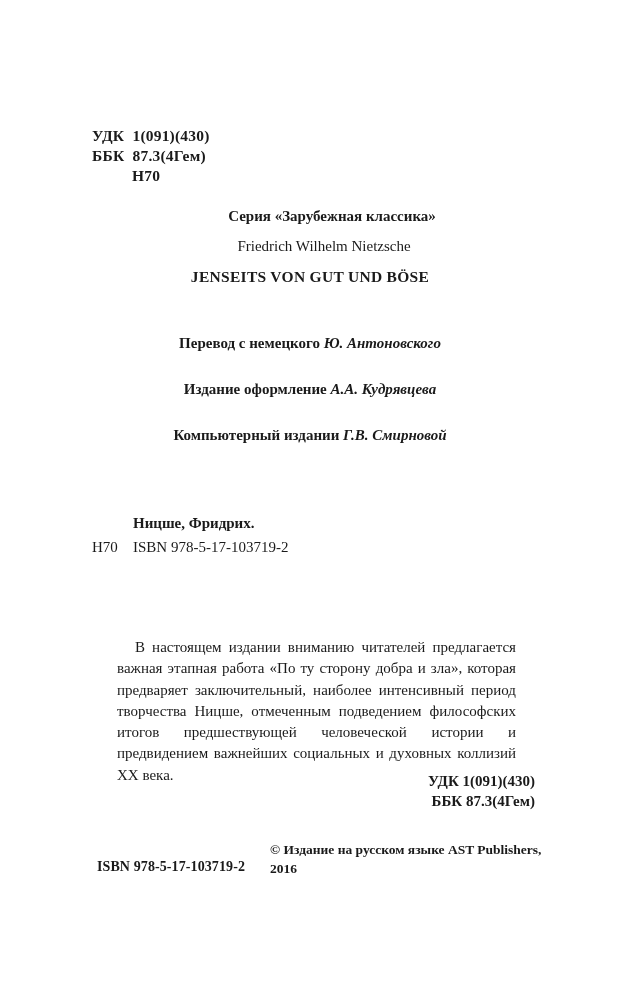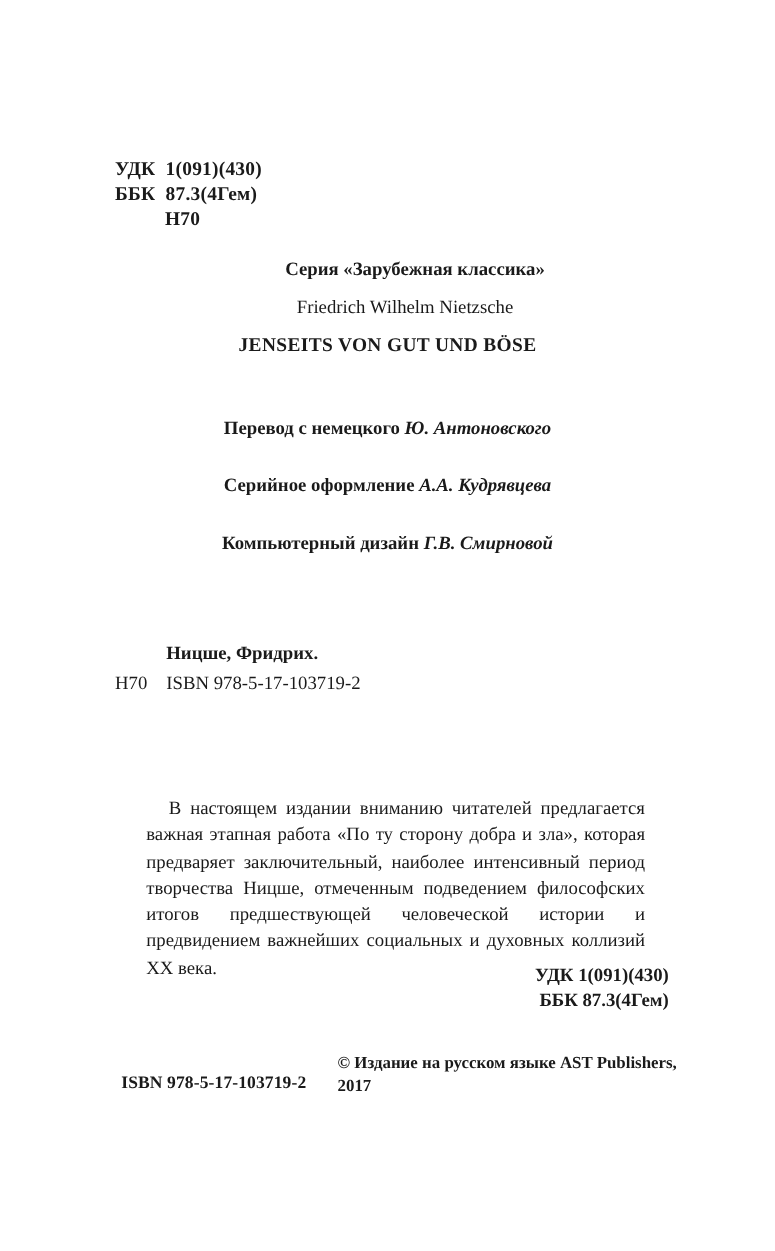--- a/index.html
+++ b/index.html
@@ -178,25 +178,25 @@
   <div class="series-block">
     <div class="series-line series-name">Серия «Зарубежная классика»</div>
     <div class="author-latin">Friedrich Wilhelm Nietzsche</div>
     <div class="title-latin">JENSEITS VON GUT UND BÖSE</div>
 
     <div class="credit credit-translation">
       <span>Перевод с немецкого </span><span class="person">Ю. Антоновского</span>
     </div>
 
     <div class="credit">
-      <span>Серийное оформление </span><span class="person">А.А. Кудрявцева</span>
+      <span>Издание оформление </span><span class="person">А.А. Кудрявцева</span>
     </div>
 
     <div class="credit">
-      <span>Компьютерный дизайн </span><span class="person">Г.В. Смирновой</span>
+      <span>Компьютерный издании </span><span class="person">Г.В. Смирновой</span>
     </div>
   </div>
 
   <div class="biblio">
     <div class="biblio-heading">Ницше, Фридрих.</div>
     <div class="biblio-body">
       <span class="biblio-marker">Н70</span>
       <div class="isbn-line">ISBN 978-5-17-103719-2</div>
     </div>
   </div>
@@ -205,18 +205,18 @@
     <p>В настоящем издании вниманию читателей предлагается важная этапная работа «По ту сторону добра и зла», которая предваряет заключительный, наиболее интенсивный период творчества Ницше, отмеченным подведением философских итогов предшествующей человеческой истории и предвидением важнейших социальных и духовных коллизий XX века.</p>
   </div>
 
   <div class="classification-bottom">
     <div>УДК 1(091)(430)</div>
     <div>ББК 87.3(4Гем)</div>
   </div>
 
   <div class="copyright">
     <div>© Издание на русском языке AST Publishers,</div>
-    <div>2017</div>
+    <div>2016</div>
   </div>
 
   <div class="isbn-bottom">ISBN 978-5-17-103719-2</div>
 
 </div>
 
 </body></html>

